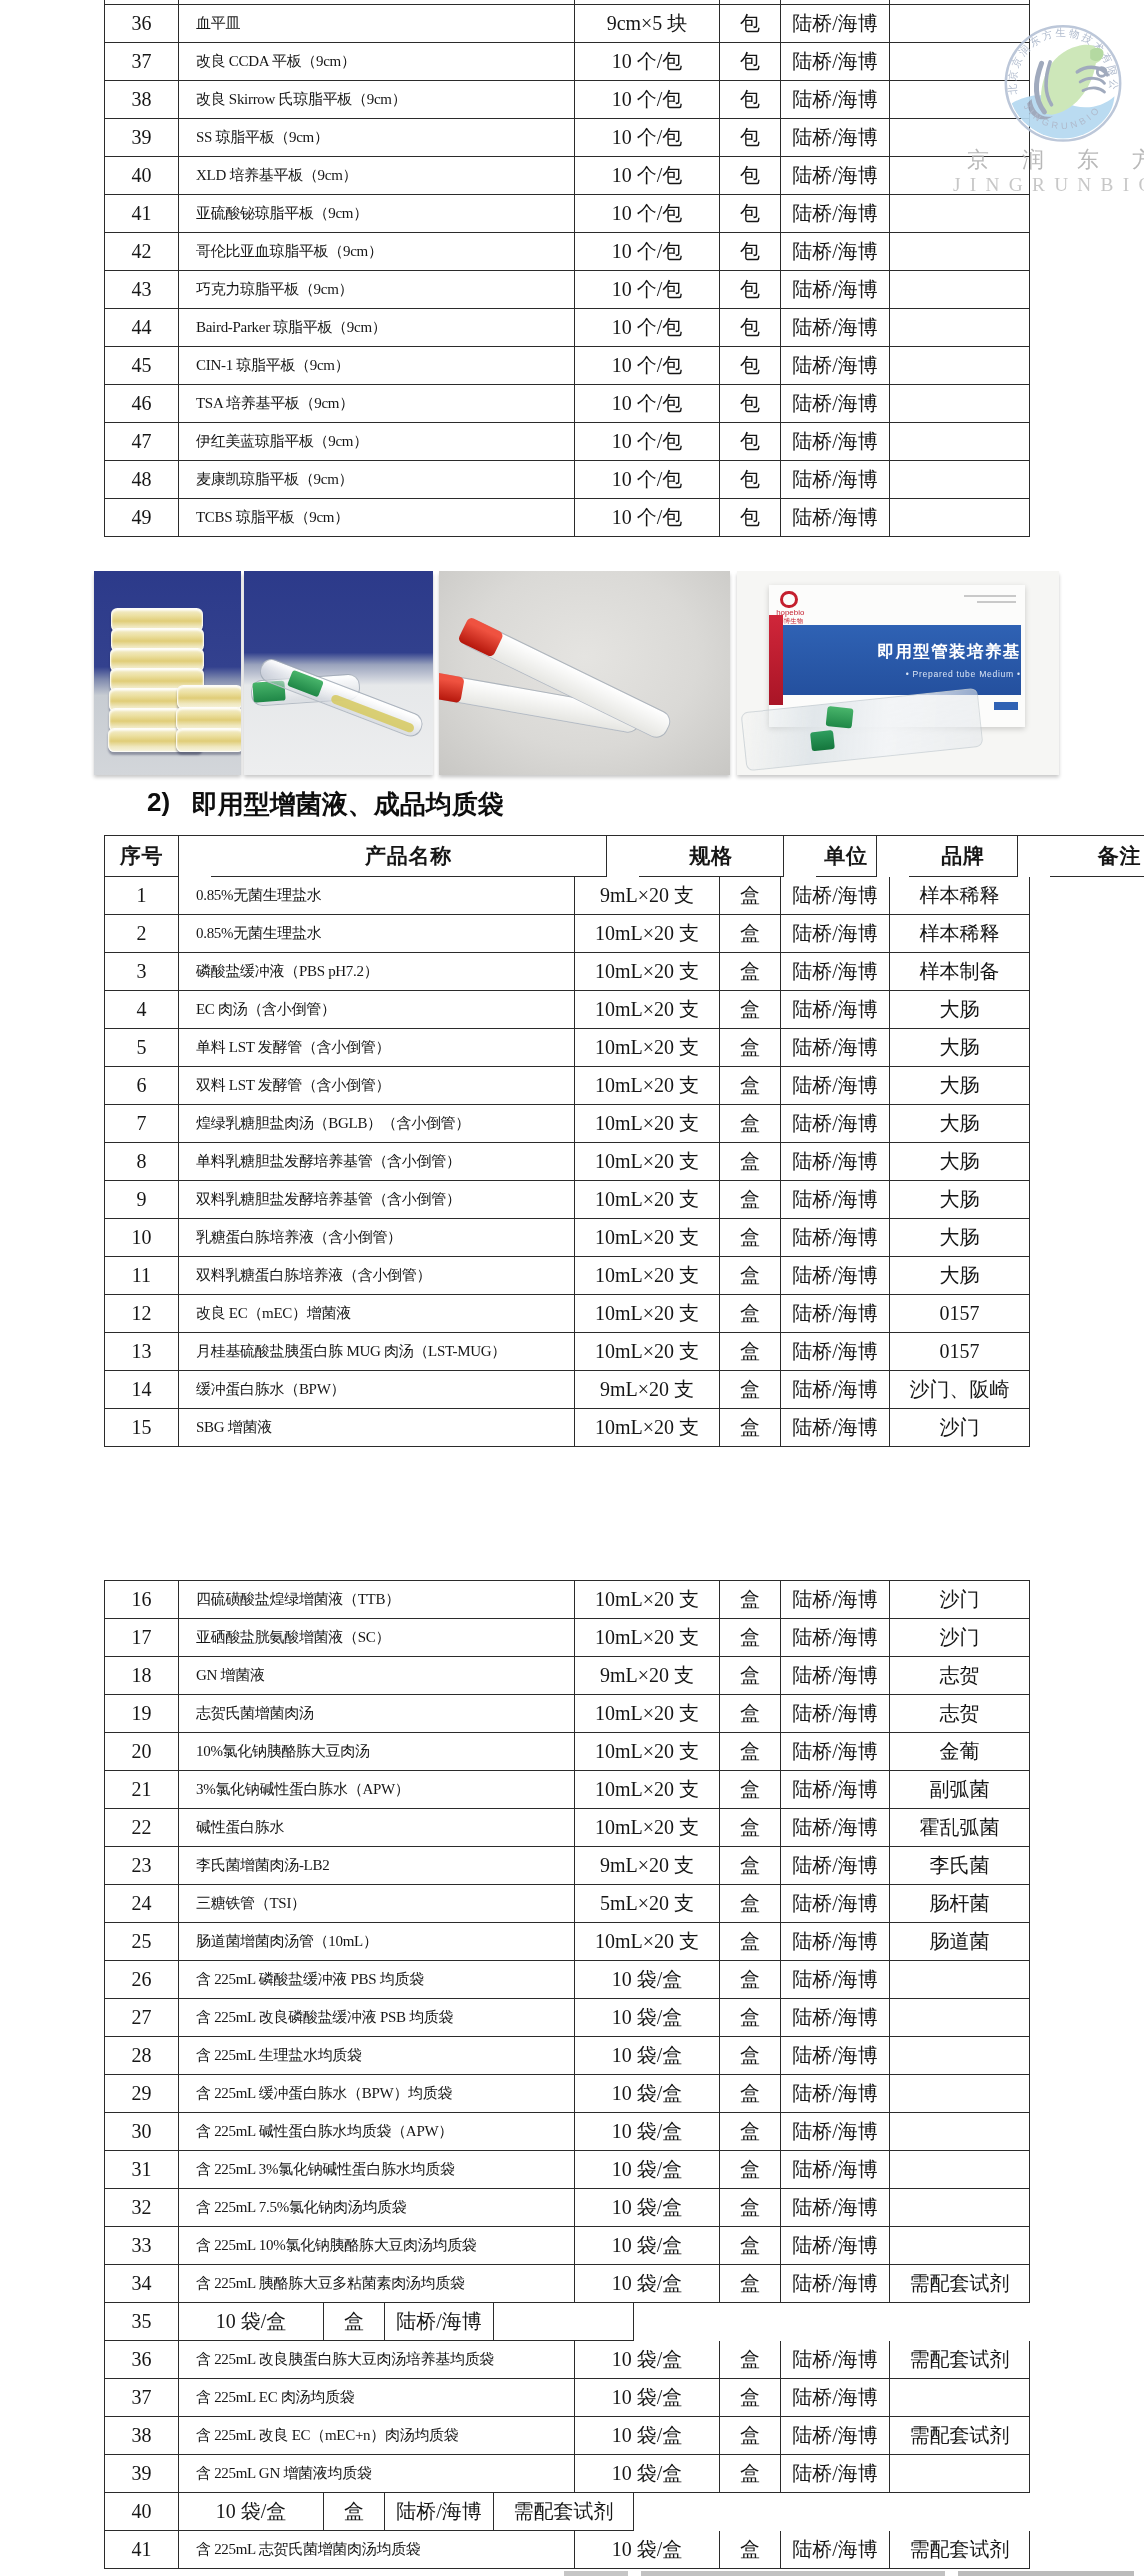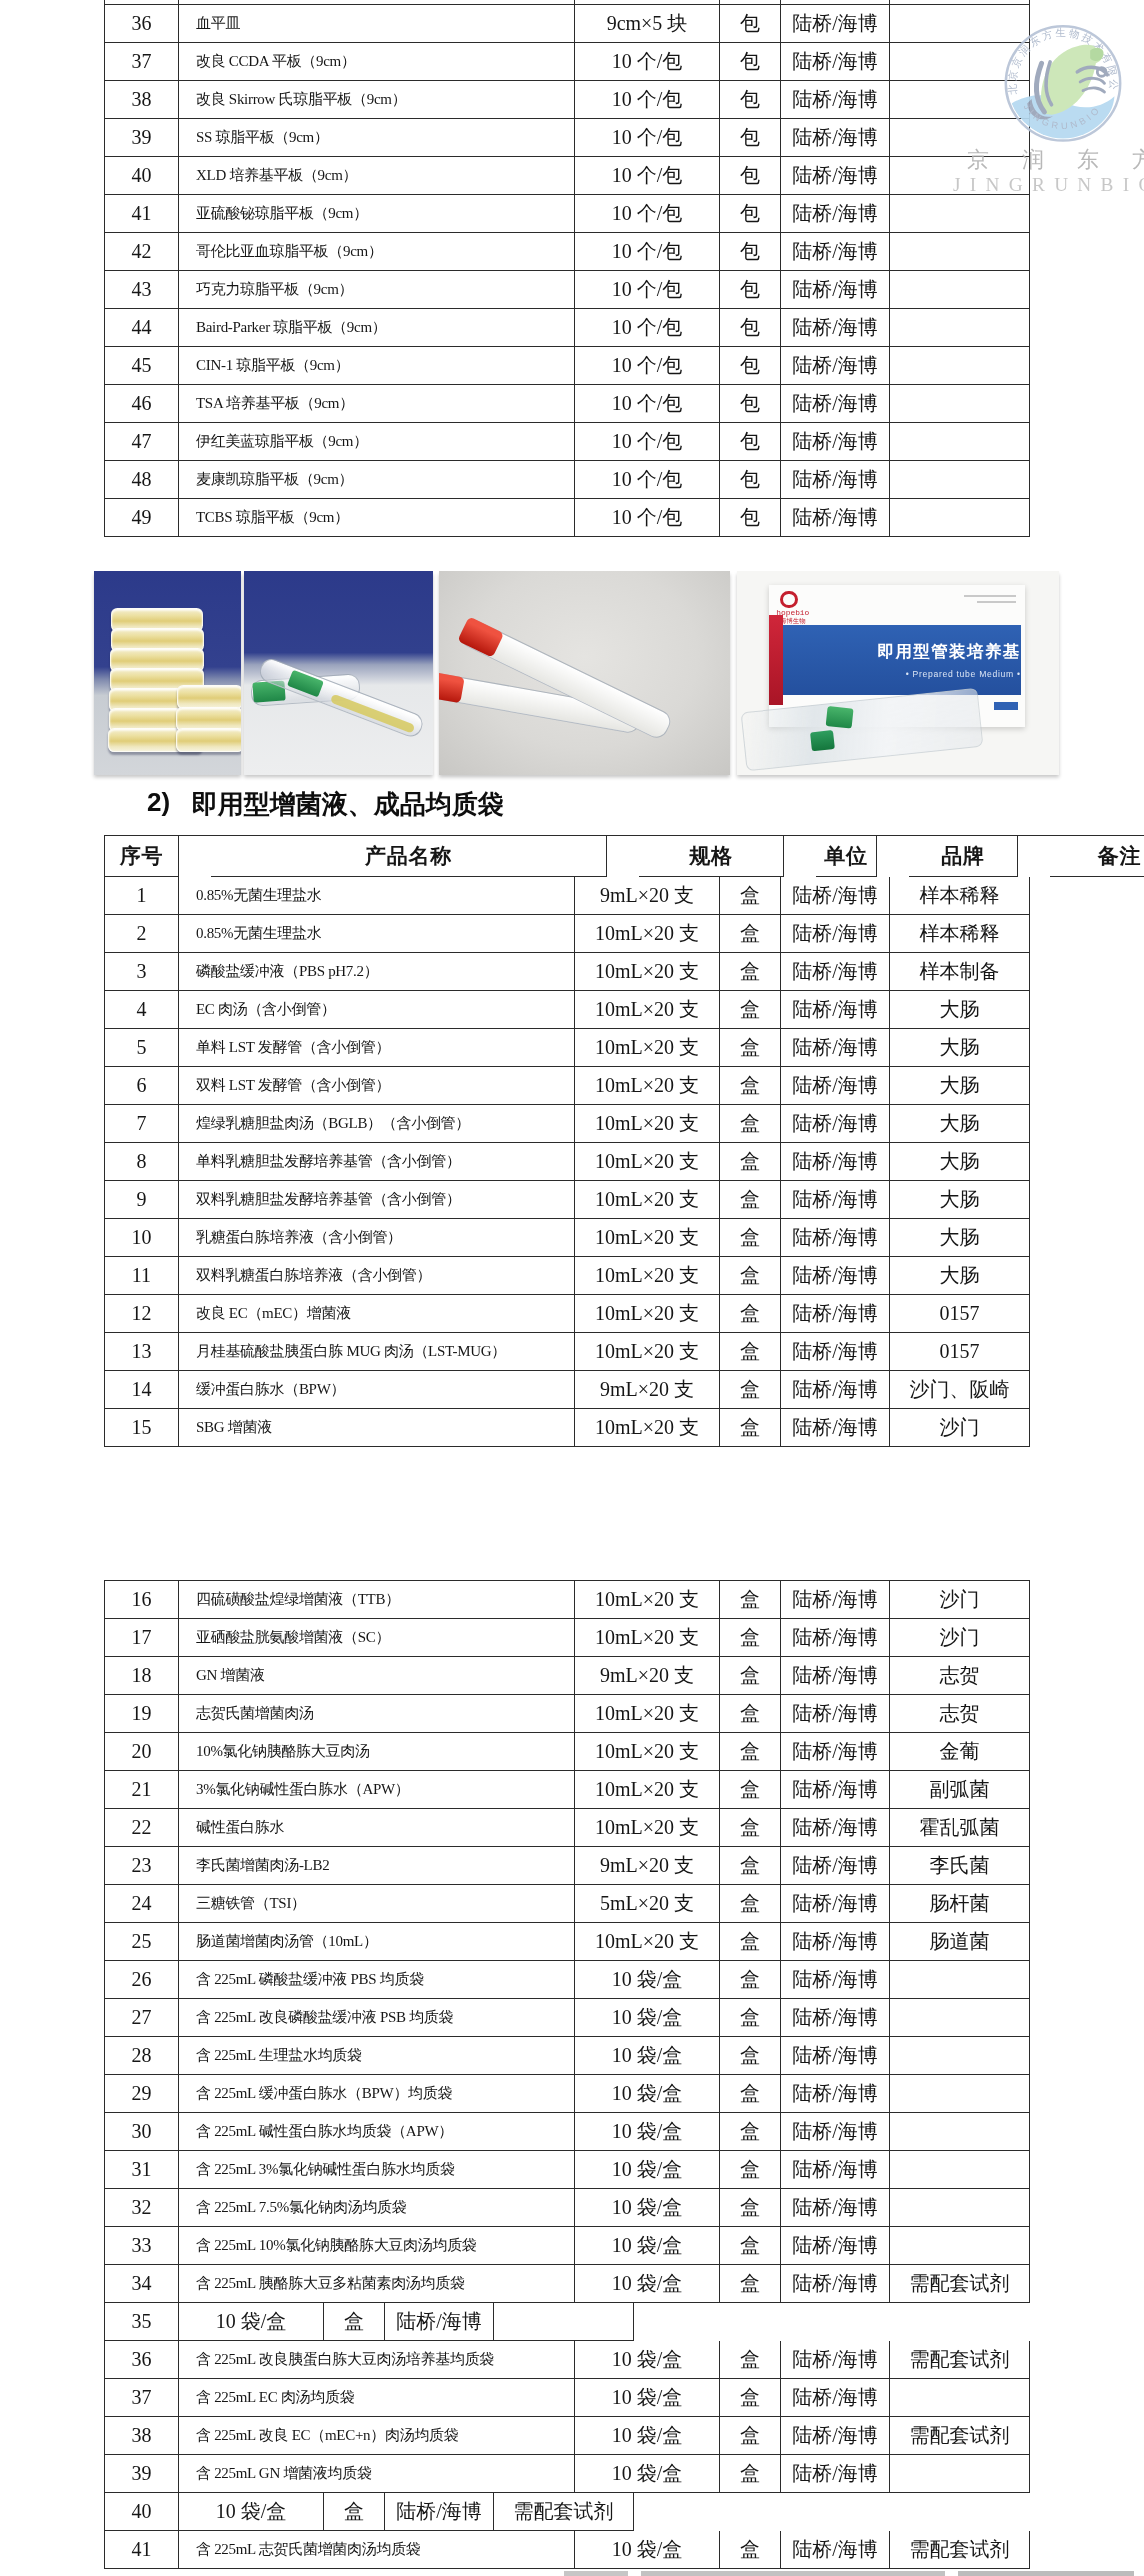--- a/index.html
+++ b/index.html
@@ -59,21 +59,21 @@
   .capR{position:absolute;background:linear-gradient(180deg,#ef5240 20%,#b5170c);border-radius:5px;}
   .liq{position:absolute;background:rgba(214,201,94,.85);border-radius:5.7px;}
   .box{position:absolute;left:32px;top:14.3px;width:256px;height:142px;background:#fcfcfb;box-shadow:0 2.1px 5.7px rgba(0,0,0,.18);}
   .box-red{position:absolute;left:0;top:30px;width:14.3px;height:90px;background:linear-gradient(180deg,#d0263a,#a91526);}
   .box-blue{position:absolute;left:14.3px;right:4.3px;top:40px;height:70px;
     background:linear-gradient(180deg,#2f62b4 0%,#24509e 100%);
     display:flex;flex-direction:column;align-items:flex-end;justify-content:center;color:#ffffff;}
   .box-title{font-size:16.5px;font-weight:bold;letter-spacing:1.4px;}
   .box-sub{font-size:8.6px;color:#dce6f5;margin-top:5.7px;letter-spacing:0.7px;font-family:"Liberation Sans",sans-serif;}
   .box-ring{position:absolute;left:11.4px;top:5.7px;width:11.4px;height:11.4px;border:3.6px solid #c41f2e;border-radius:50%;}
-  .box-brand{position:absolute;left:7.2px;top:24px;font-size:7.9px;line-height:7.9px;color:#c41f2e;font-family:Liberation Mono, monospace;text-align:center;}
+  .box-brand{position:absolute;left:7.2px;top:24px;font-size:7.9px;line-height:7.9px;color:#c41f2e;font-family:Liberation Sans, sans-serif;text-align:center;}
   .fineline{position:absolute;height:2.1px;background:#c9c9c9;}
   .box-tag{position:absolute;right:7.2px;bottom:17px;width:24px;height:8.6px;background:#2f62b4;}
   .wrap4{position:absolute;left:5.7px;top:129px;width:236px;height:57px;transform:rotate(-6deg);
     background:linear-gradient(100deg,rgba(235,238,240,0) 0%,rgba(222,228,232,.9) 30%,rgba(242,244,246,.95) 60%,rgba(226,230,234,.55) 100%);
     border:0.7px solid rgba(190,198,204,.6);border-radius:7.2px;}
   
   .wm{position:absolute;z-index:3;opacity:.92;pointer-events:none;}
   .logo-svg{position:absolute;left:1000px;top:18.6px;}
   .wm-cn{position:absolute;left:967px;top:145px;font-size:22px;color:#b3b3b3;letter-spacing:33px;white-space:nowrap;font-family:"Liberation Sans","DejaVu Sans",sans-serif;}
   .wm-en{position:absolute;left:953px;top:174px;font-size:19.3px;color:#c3c3c3;letter-spacing:9.3px;white-space:nowrap;font-family:"Liberation Serif",serif;}

